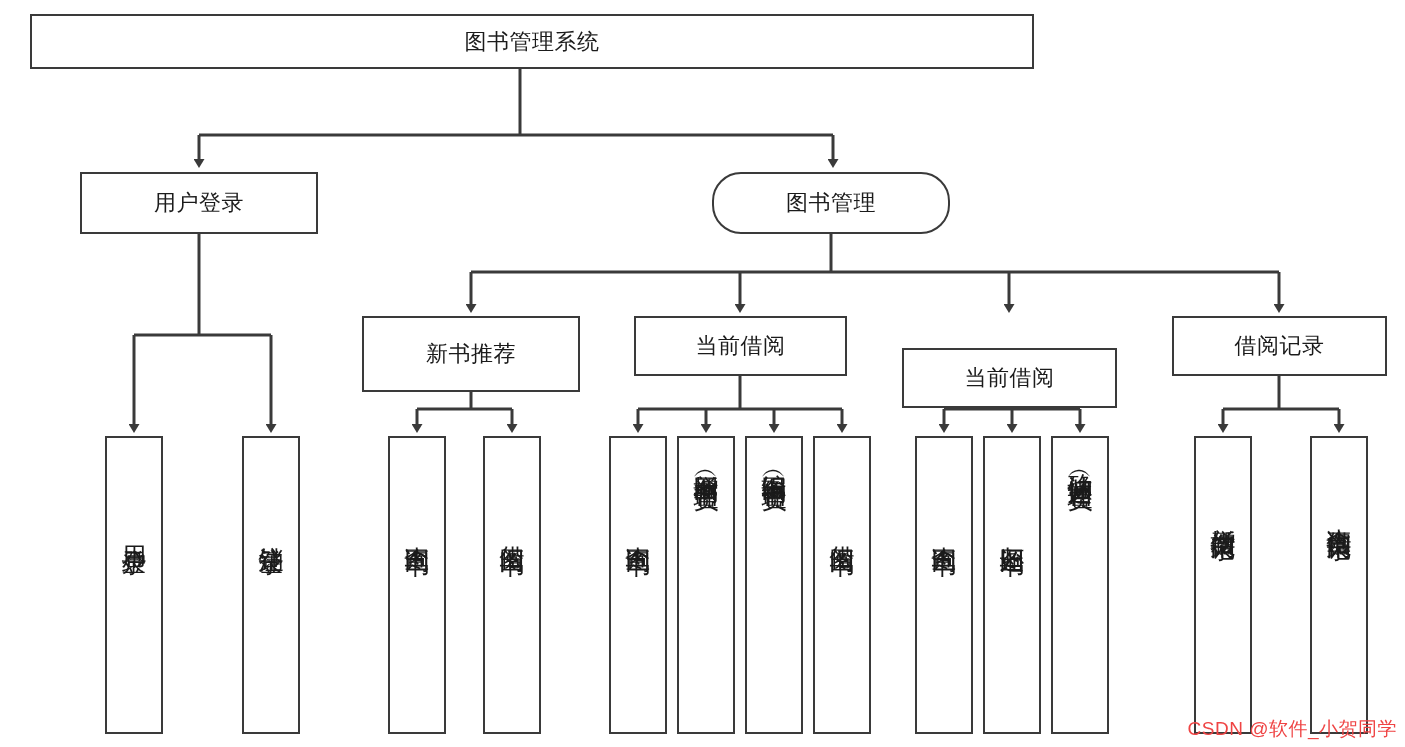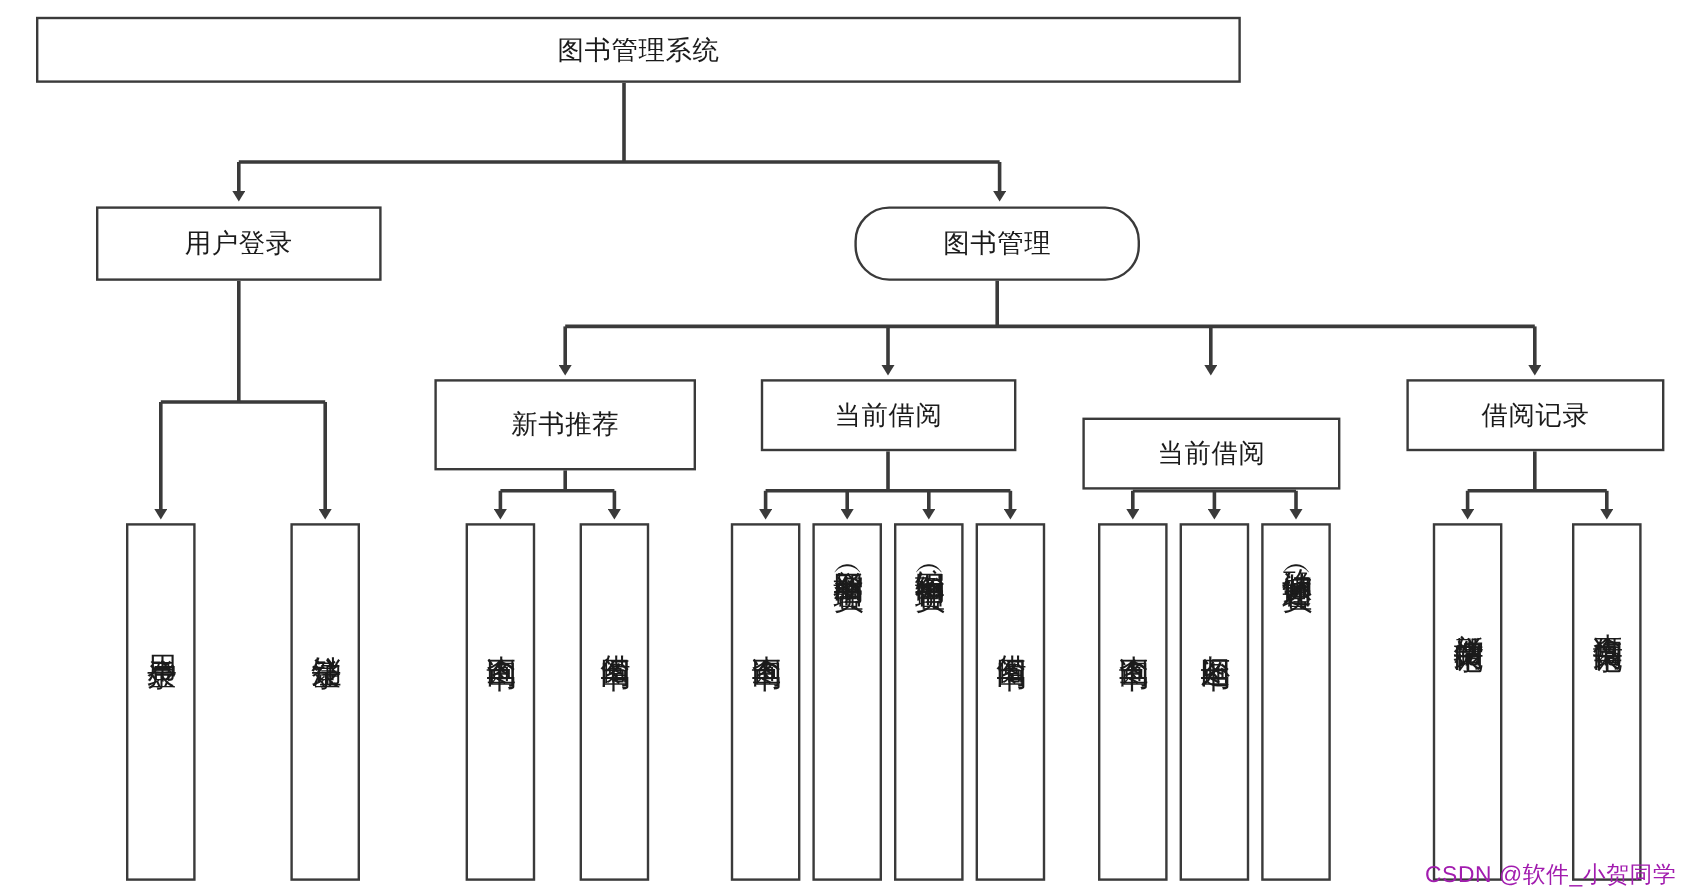--- a/index.html
+++ b/index.html
@@ -63,21 +63,21 @@
     padding-top: 60px;
   }
   .node.vertical.tall .label {
     padding-top: 6px;
   }
   #watermark {
     position: absolute;
     right: 8px;
     bottom: 5px;
     font-size: 19px;
-    color: #a21caf;
+    color: #ef4444;
     z-index: 5;
     white-space: nowrap;
     letter-spacing: 0.5px;
   }
 </style>
 </head>
 <body>
 
 <div id="canvas">
 

